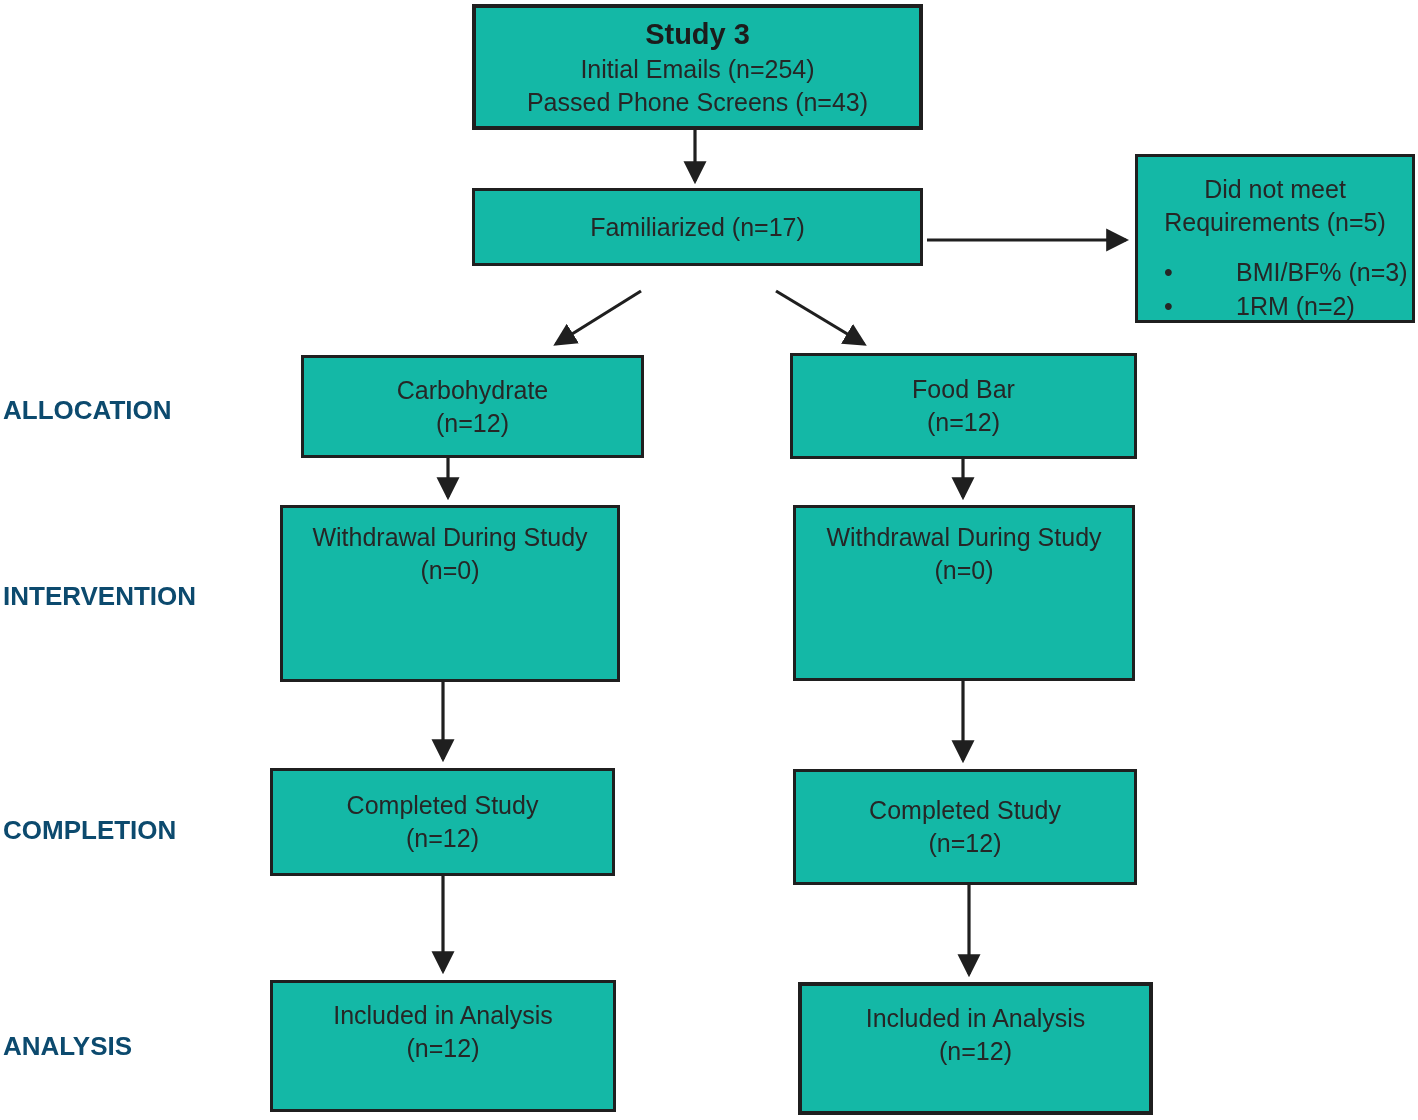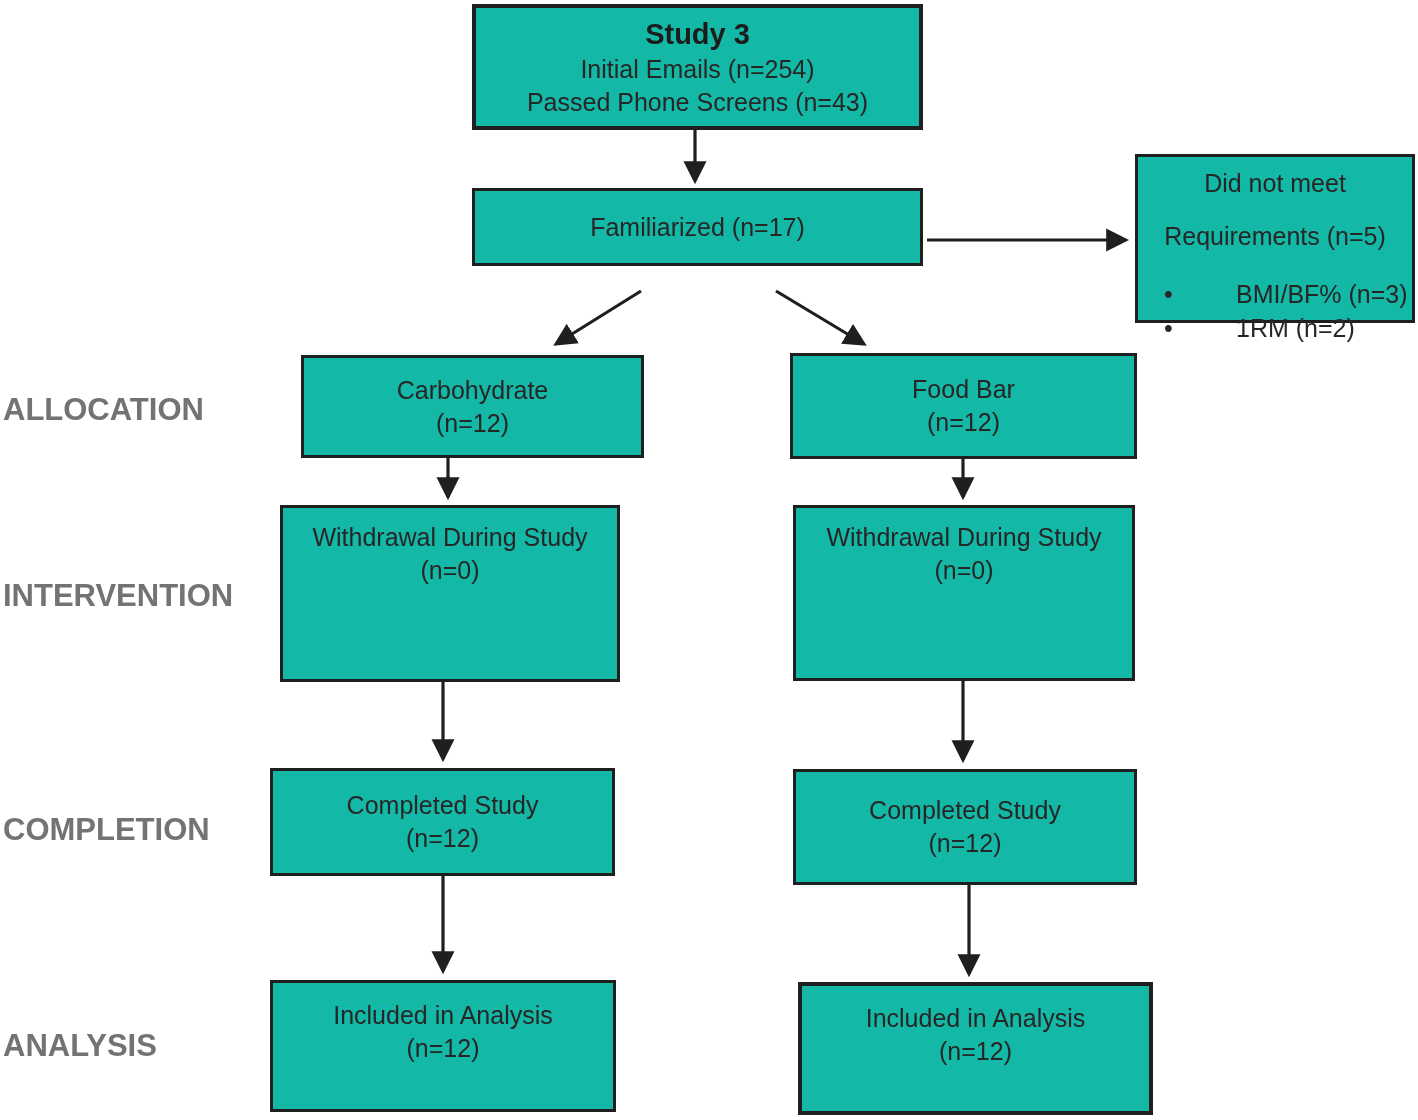--- a/index.html
+++ b/index.html
@@ -40,28 +40,28 @@
   .box-title {
     font-weight: bold;
     font-size: 29px;
     line-height: 38px;
     color: #1c1c1c;
   }
   .box-line { width: 100%; }
   .stage-label {
     position: absolute;
     font-weight: bold;
-    font-size: 31px;
+    font-size: 26px;
     line-height: 36px;
-    color: #737373;
+    color: #0c4a6e;
     white-space: nowrap;
   }
   .bullet-list {
     width: 100%;
-    margin-top: 4px;
+    margin-top: 16px;
   }
   .bullet-row {
     display: flex;
     text-align: left;
     padding-left: 26px;
     line-height: 34px;
   }
   .bullet-row::before {
     content: "\2022";
     width: 72px;
@@ -101,21 +101,21 @@
   <div class="box v-center" style="left:472px; top:4px; width:451px; height:126px; border-width:4px;">
     <div class="box-title">Study 3</div>
     <div class="box-line">Initial Emails (n=254)</div>
     <div class="box-line">Passed Phone Screens (n=43)</div>
   </div>
 
   <div class="box v-center" style="left:472px; top:188px; width:451px; height:78px;">
     <div class="box-line">Familiarized (n=17)</div>
   </div>
 
-  <div class="box v-top" style="left:1135px; top:154px; width:280px; height:169px; padding-top:10px;gap:20px;">
+  <div class="box v-top" style="left:1135px; top:154px; width:280px; height:169px; padding-top:16px;">
     <div class="box-line">Did not meet</div>
     <div class="box-line">Requirements (n=5)</div>
     <div class="bullet-list">
       <div class="bullet-row">BMI/BF% (n=3)</div>
       <div class="bullet-row">1RM (n=2)</div>
     </div>
   </div>
 
   <div class="box v-center" style="left:277px; top:355px; width:343px; height:103px;margin-left:24px;">
     <div class="box-line">Carbohydrate</div>

